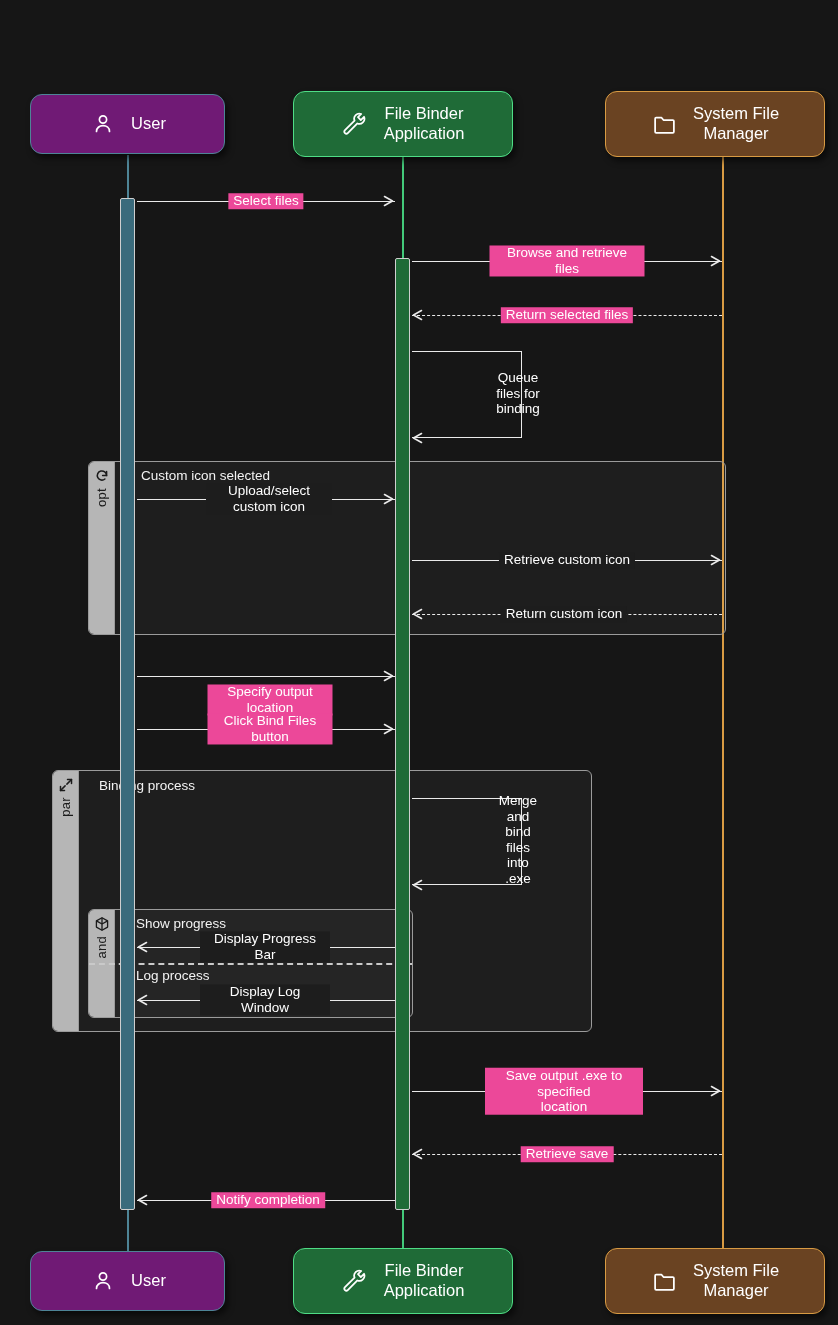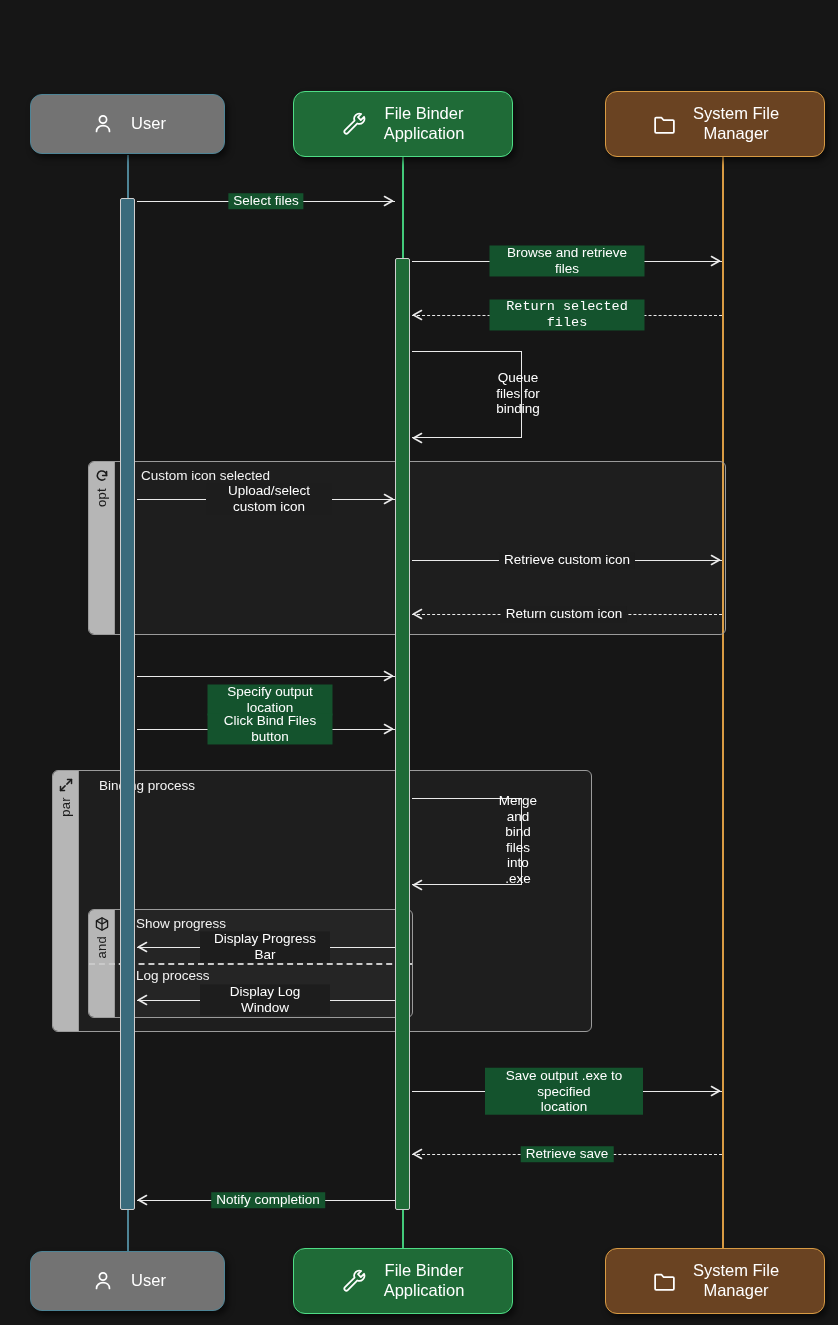--- a/index.html
+++ b/index.html
@@ -30,21 +30,21 @@
     gap:14px;
     box-shadow:3px 4px 6px rgba(0,0,0,.55);
   }
   .pbox .plabel{
     font-size:16.5px;line-height:1.2;font-weight:normal;
     color:#ffffff;text-align:center;white-space:pre-line;
   }
   .pbox .picon{display:flex;align-items:center;justify-content:center;width:28px;height:28px;flex:0 0 auto;}
   .pbox .picon svg{display:block;}
 
-  .p-user{background:#737373;border:1.5px solid #4e8496;}
+  .p-user{background:#701a75;border:1.5px solid #4e8496;}
   .p-app {background:#1f6b37;border:1.5px solid #4fdd86;}
   .p-sfm {background:#6a4322;border:1.5px solid #d89b43;}
 
   
   .lifeline{position:absolute;width:1.6px;}
   .ll-user{background:#4e8496;}
   .ll-app {background:#43c97a;}
   .ll-sfm {background:#d89b43;}
 
   
@@ -80,21 +80,21 @@
   .msg{position:absolute;height:0;}
   .msg .mline{position:absolute;top:0;height:0;}
   .msg .mline.solid{border-top:1.6px solid #eaeaea;}
   .msg .mline.dashed{border-top:1.8px dashed #eaeaea;}
   .msg .mtext{
     position:absolute;
     transform:translate(-50%,-50%);
     font-size:13.5px;color:#ffffff;text-align:center;
     white-space:pre-line;line-height:1.15;
     padding:0 5px;
-    background:#14532d;
+    background:#ec4899;
   }
   .msg .mtext.onfrag{background:#1d1d1d;}
   .arrow{position:absolute;width:12px;height:12px;top:-6px;}
   .arrow svg{display:block;}
 
   
   .selfmsg{position:absolute;}
   .selfmsg .sm-box{
     position:absolute;left:0;top:0;box-sizing:border-box;
     border-top:1.6px solid #eaeaea;
@@ -186,21 +186,21 @@
     <div class="mtext" style="left:155px;top:0;">Browse and retrieve files</div>
   </div>
 
   <div class="msg" style="left:412px;top:315px;width:310px;">
     <div class="mline dashed" style="left:0;width:310px;"></div>
     <div class="arrow" style="left:-1px;">
       <svg viewBox="0 0 12 12" width="12" height="12" fill="none" stroke="#eaeaea" stroke-width="1.6" stroke-linecap="round" stroke-linejoin="round">
           <path d="M10.5 1.5L2.5 6l8 4.5"></path>
         </svg>
     </div>
-    <div class="mtext" style="left:155px;top:0;font-family:Liberation Mono, monospace;">Return selected files</div>
+    <div class="mtext" style="left:155px;top:0;">Return selected files</div>
   </div>
 
   <div class="selfmsg" style="left:412px;top:351px;">
     <div class="sm-box" style="width:110px;height:87px;"></div>
     <div class="arrow" style="left:-1px;top:81px;">
       <svg viewBox="0 0 12 12" width="12" height="12" fill="none" stroke="#eaeaea" stroke-width="1.6" stroke-linecap="round" stroke-linejoin="round">
           <path d="M10.5 1.5L2.5 6l8 4.5"></path>
         </svg>
     </div>
     <div class="sm-text" style="left:106px;top:42px;">Queue files for

